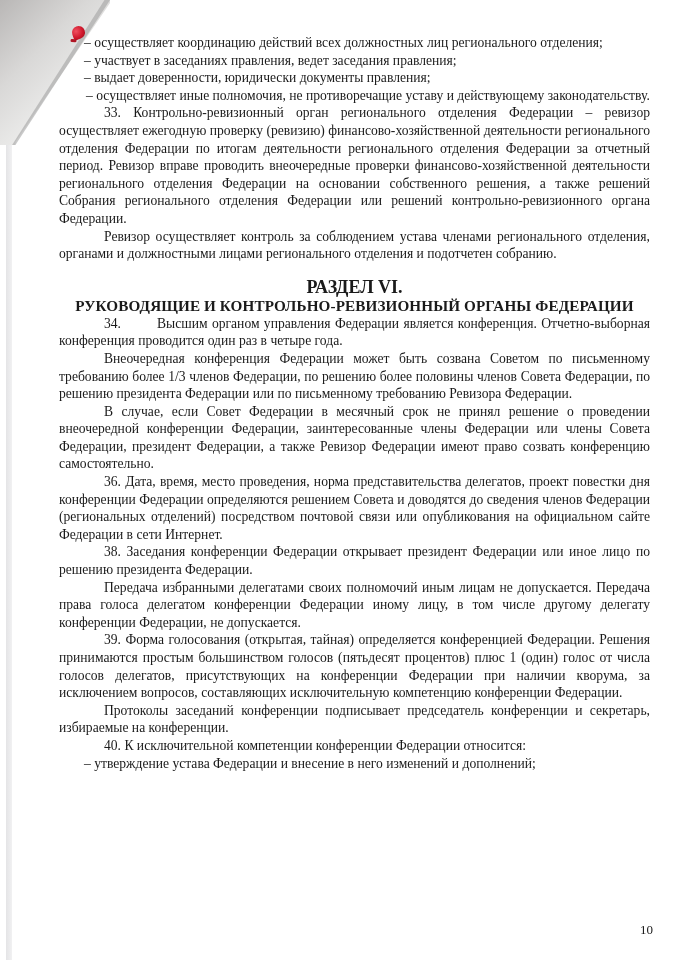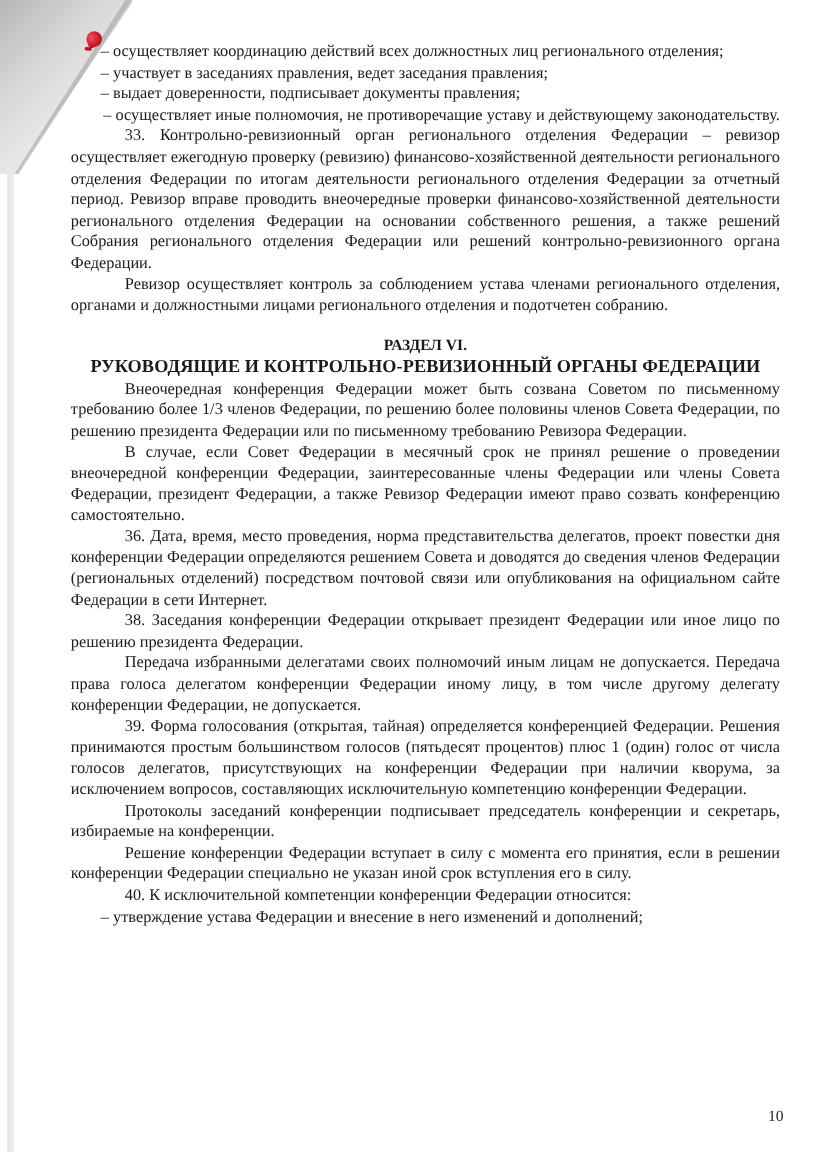--- a/index.html
+++ b/index.html
@@ -43,55 +43,55 @@
     font-size: 13.6px; line-height: 17.6px;
     text-align: justify;
   }
   .p { margin: 0; text-indent: 45px; }
   .bullet { margin: 0; text-indent: 25px; }
   .bullet-j { margin: 0; text-indent: 27px; }
   .gap { height: 16px; }
   .heading {
     margin: 0; text-align: center; font-weight: bold; text-indent: 0;
   }
-  .heading.h1 { font-size: 13px; line-height: 17px; }
+  .heading.h1 { font-size: 18px; line-height: 17px; }
   .heading.h2 { font-size: 15.2px; line-height: 19px; letter-spacing: .1px; }
   .numbered { margin: 0; text-indent: 45px; }
   .numbered .num { display: inline-block; width: 53px; text-indent: 0; }
   .page-number {
     position: absolute; left: 640px; top: 922px; font-size: 13px; text-align: right;
   }
 </style>
 </head>
 <body>
 
 <div class="left-strip"></div>
 <div class="curl">
   <div class="curl-shape"></div>
   <div class="curl-edge"></div>
 </div>
 <div class="pin"></div>
 
 <div class="page">
   <p class="bullet">–  осуществляет координацию действий всех должностных лиц регионального отделения;</p>
   <p class="bullet">–  участвует в заседаниях правления, ведет заседания правления;</p>
-  <p class="bullet">–  выдает доверенности, подписывает документы правления;</p>
+  <p class="bullet">–  выдает доверенности, юридически документы правления;</p>
   <p class="bullet-j">– осуществляет иные полномочия, не противоречащие уставу и действующему законодательству.</p>
   <p class="p">33. Контрольно-ревизионный орган регионального отделения Федерации – ревизор осуществляет ежегодную проверку (ревизию) финансово-хозяйственной деятельности регионального отделения Федерации по итогам деятельности регионального отделения Федерации за отчетный период. Ревизор вправе проводить внеочередные проверки финансово-хозяйственной деятельности регионального отделения Федерации на основании собственного решения, а также решений Собрания регионального отделения Федерации или решений контрольно-ревизионного органа Федерации.</p>
   <p class="p">Ревизор осуществляет контроль за соблюдением устава членами регионального отделения, органами и должностными лицами регионального отделения и подотчетен собранию.</p>
 
   <div class="gap"></div>
   <p class="heading h1">РАЗДЕЛ VI.</p>
   <p class="heading h2">РУКОВОДЯЩИЕ И КОНТРОЛЬНО-РЕВИЗИОННЫЙ ОРГАНЫ ФЕДЕРАЦИИ</p>
 
+  <p class="numbered"><span class="num">34.</span><span>Высшим органом управления Федерации является конференция. Отчетно-выборная конференция проводится один раз в четыре года.</span></p>
   <p class="p">Внеочередная конференция Федерации может быть созвана Советом по письменному требованию более 1/3 членов Федерации, по решению более половины членов Совета Федерации, по решению президента Федерации или по письменному требованию Ревизора Федерации.</p>
   <p class="p">В случае, если Совет Федерации в месячный срок не принял решение о проведении внеочередной конференции Федерации, заинтересованные члены Федерации или члены Совета Федерации, президент Федерации, а также Ревизор Федерации имеют право созвать конференцию самостоятельно.</p>
   <p class="p">36. Дата, время, место проведения, норма представительства делегатов, проект повестки дня конференции Федерации определяются решением Совета и доводятся до сведения членов Федерации (региональных отделений) посредством почтовой связи или опубликования на официальном сайте Федерации в сети Интернет.</p>
   <p class="p">38. Заседания конференции Федерации открывает президент Федерации или иное лицо по решению президента Федерации.</p>
   <p class="p">Передача избранными делегатами своих полномочий иным лицам не допускается. Передача права голоса делегатом конференции Федерации иному лицу, в том числе другому делегату конференции Федерации, не допускается.</p>
   <p class="p">39. Форма голосования (открытая, тайная) определяется конференцией Федерации. Решения принимаются простым большинством голосов (пятьдесят процентов) плюс 1 (один) голос от числа голосов делегатов, присутствующих на конференции Федерации при наличии кворума, за исключением вопросов, составляющих исключительную компетенцию конференции Федерации.</p>
   <p class="p">Протоколы заседаний конференции подписывает председатель конференции и секретарь, избираемые на конференции.</p>
-  <p class="p">Решение конференции Федерации вступает в силу с момента его принятия, если в решении конференции Федерации специально не указан иной срок вступления его в силу.</p>
   <p class="p">40.  К исключительной компетенции конференции Федерации относится:</p>
   <p class="bullet">–  утверждение устава Федерации и внесение в него изменений и дополнений;</p>
 </div>
 
 <div class="page-number">10</div>
 
 </body></html>

